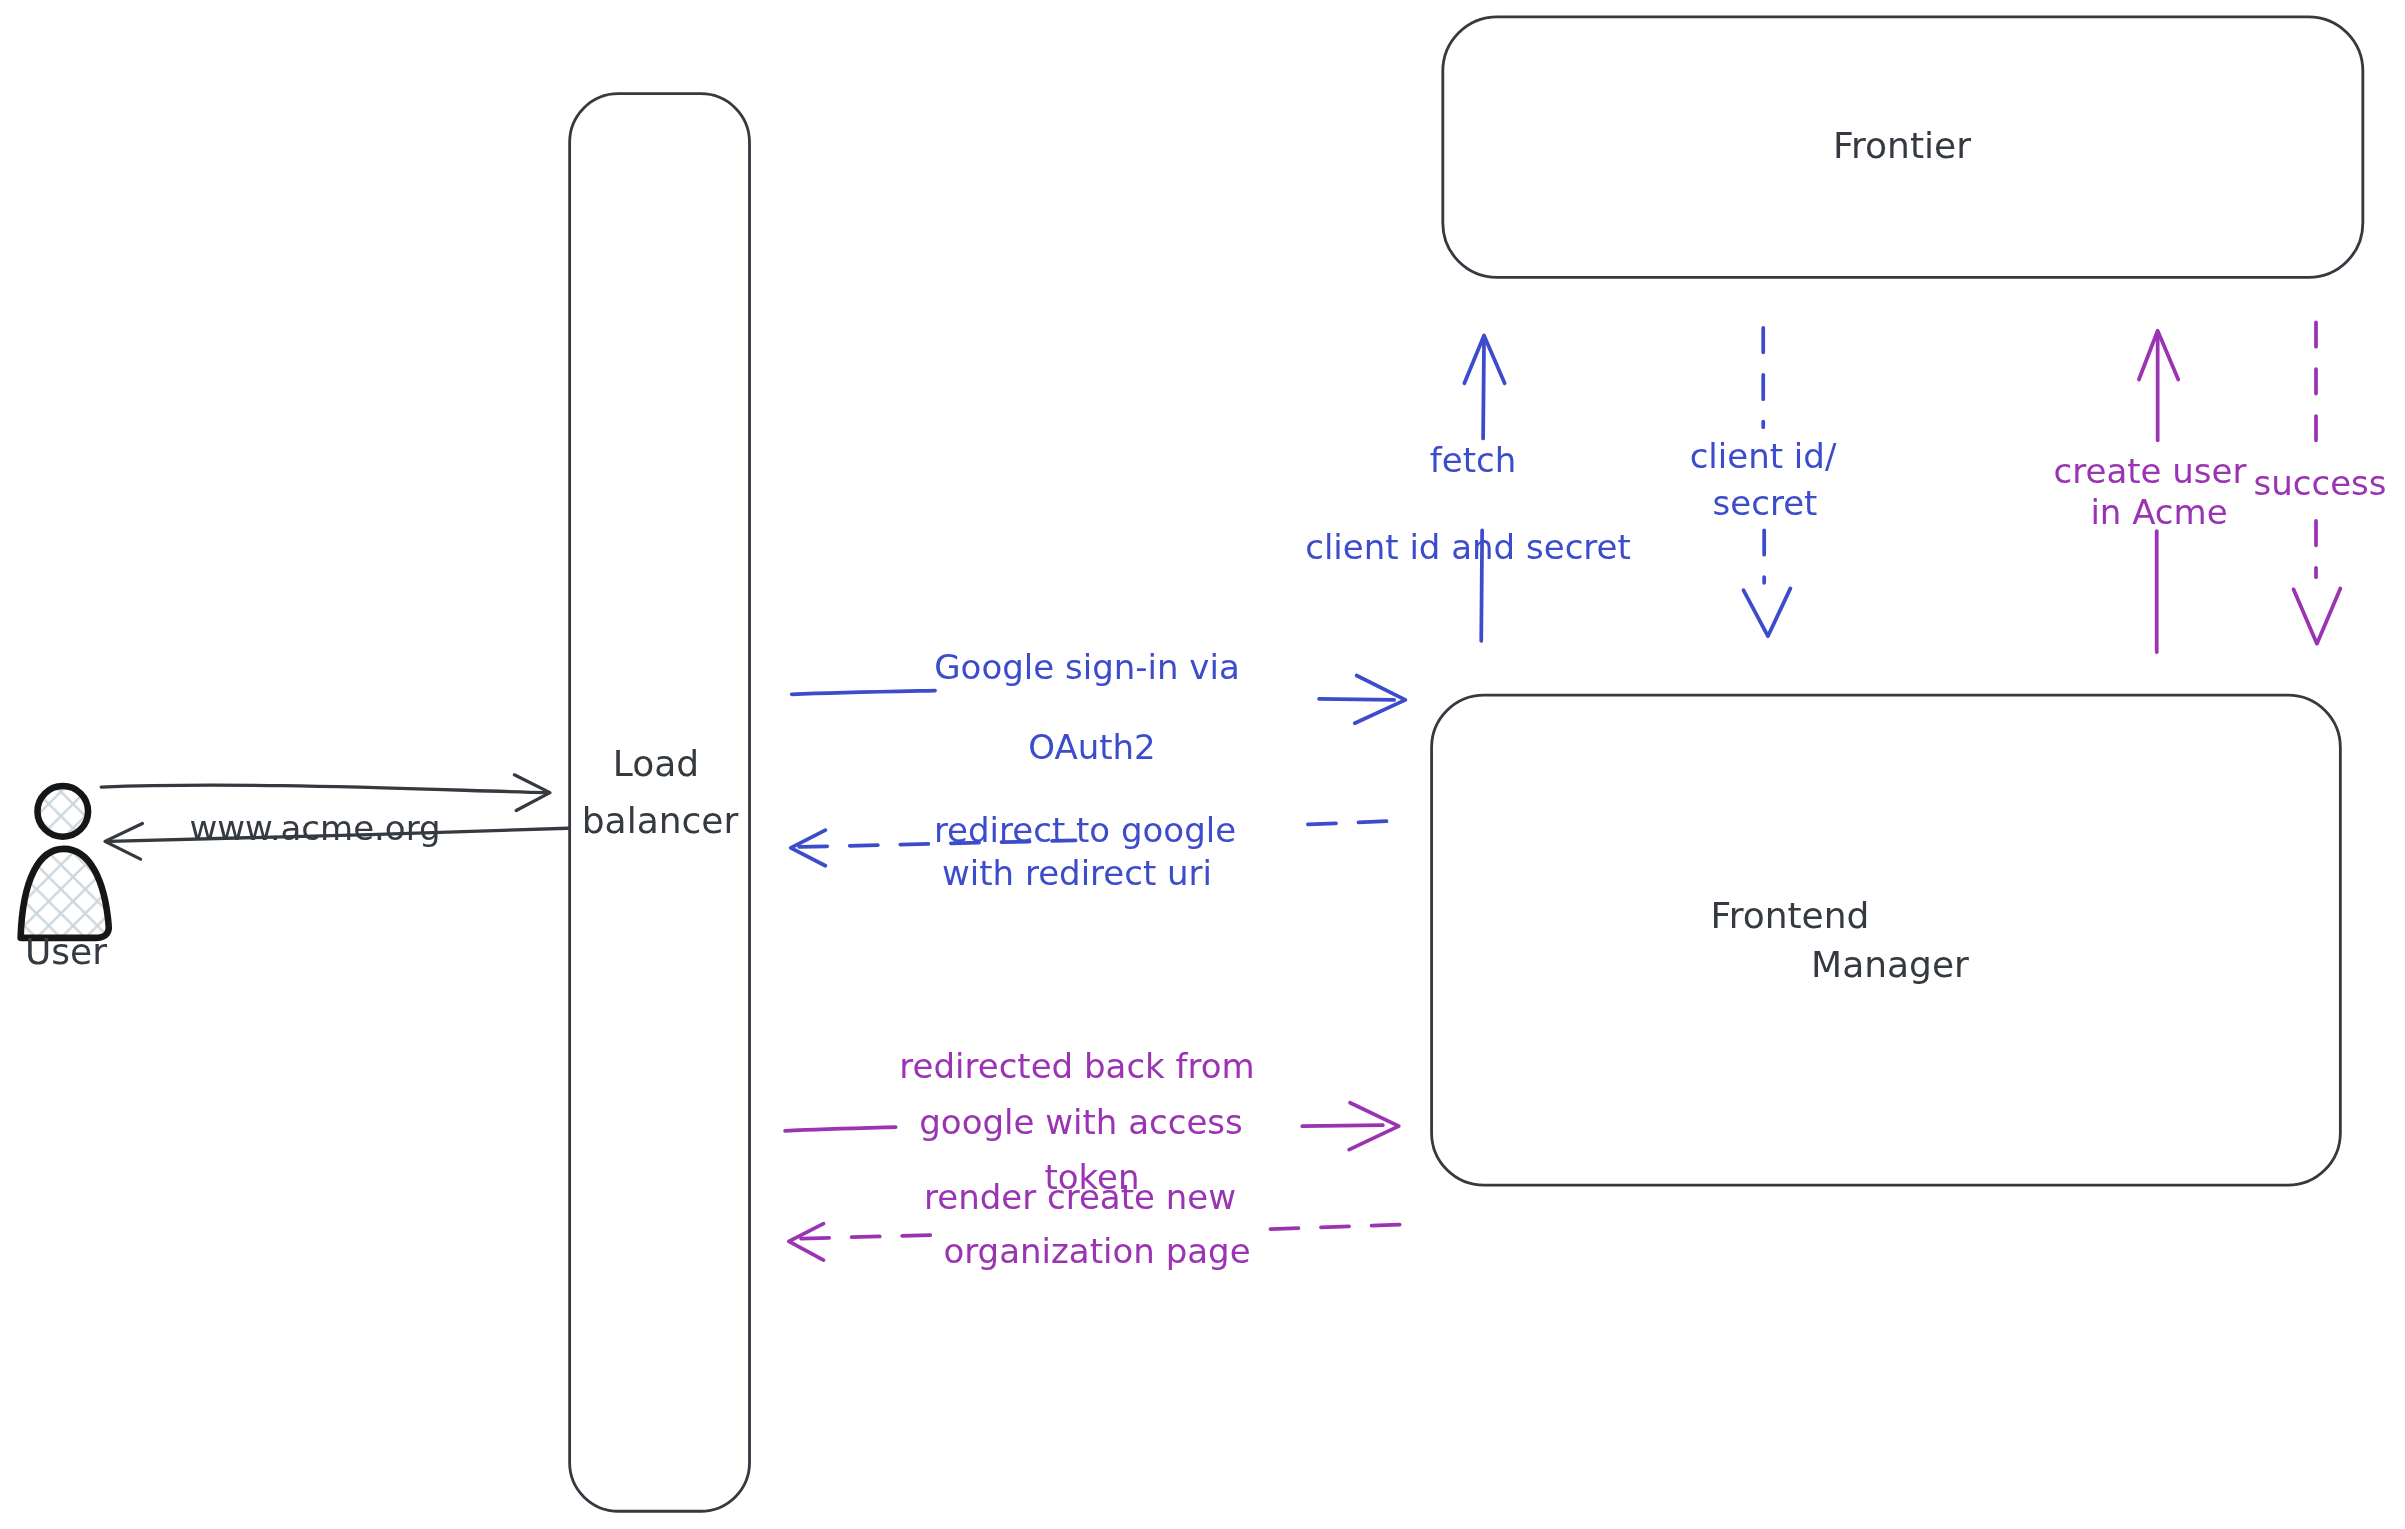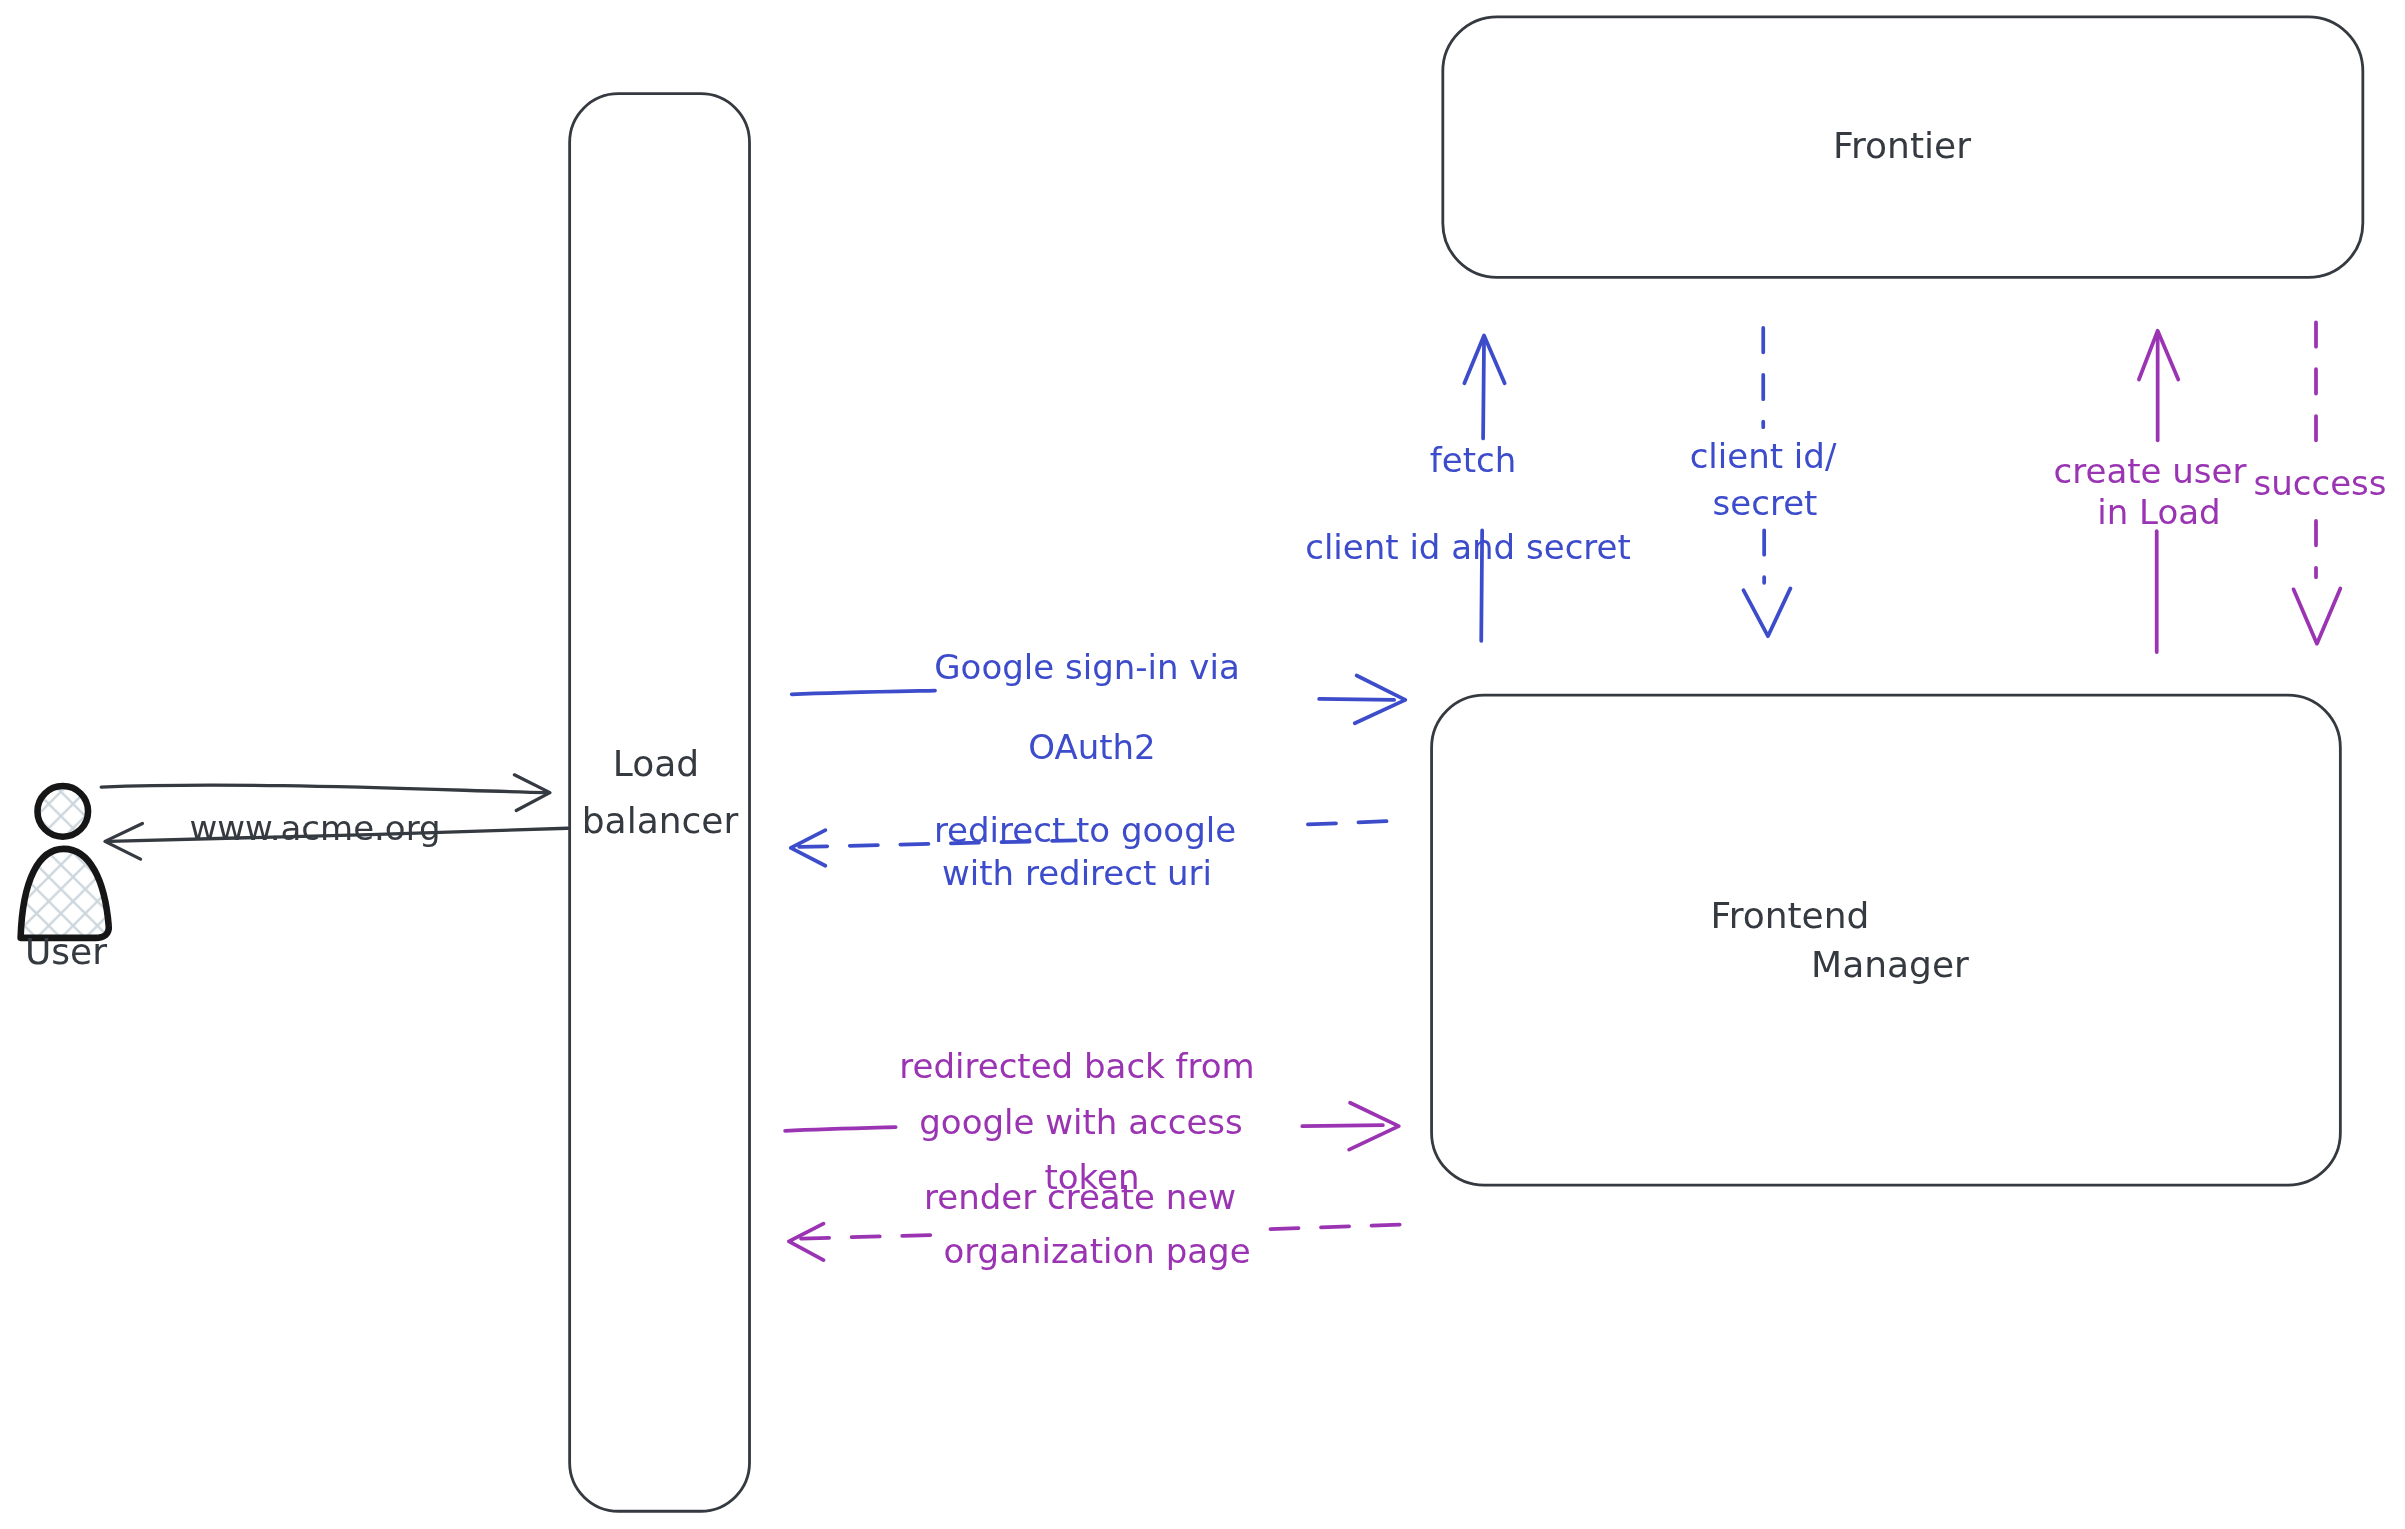--- a/index.html
+++ b/index.html
@@ -140,18 +140,18 @@
   <div class="lbl purple" style="left:1080px;top:1197px;">render create new</div>
   <div class="lbl purple" style="left:1097px;top:1251px;">organization page</div>
 
   <div class="lbl blue" style="left:1473px;top:460px;">fetch</div>
   <div class="lbl blue" style="left:1468px;top:503px;margin-top:44px;">client id and secret</div>
 
   <div class="lbl blue" style="left:1763px;top:456px;">client id/</div>
   <div class="lbl blue" style="left:1765px;top:503px;">secret</div>
 
   <div class="lbl purple" style="left:2150px;top:471px;">create user</div>
-  <div class="lbl purple" style="left:2159px;top:512px;">in Load</div>
+  <div class="lbl purple" style="left:2159px;top:512px;">in Acme</div>
 
   <div class="lbl purple" style="left:2320px;top:483px;">success</div>
 
 </div>
 
 
 </body></html>

